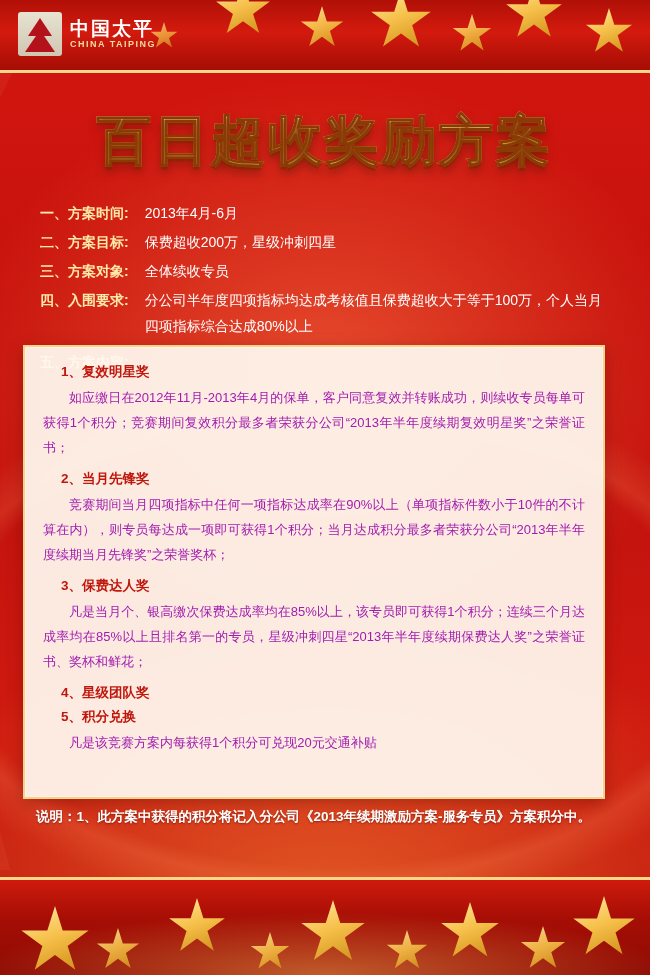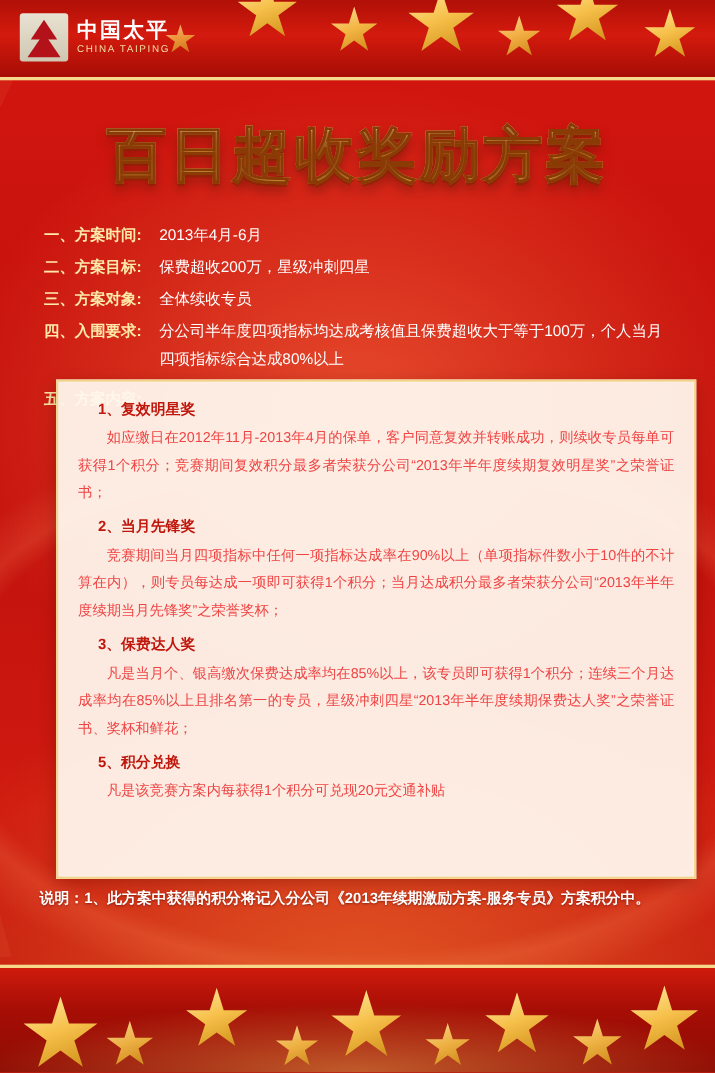--- a/index.html
+++ b/index.html
@@ -49,21 +49,21 @@
     content:"";position:absolute;left:50%;top:6px;transform:translateX(-50%);
     width:0;height:0;border-left:12px solid transparent;border-right:12px solid transparent;
     border-bottom:18px solid #b3121a;
   }
   .logo-mark:after{
     content:"";position:absolute;left:50%;top:18px;transform:translateX(-50%);
     width:0;height:0;border-left:15px solid transparent;border-right:15px solid transparent;
     border-bottom:22px solid #b3121a;
   }
   .logo-txt-cn{color:#fff;font-size:19px;font-weight:bold;letter-spacing:2px;line-height:1.1;}
-  .logo-txt-en{color:#f3dca0;font-size:9px;letter-spacing:1.5px;}
+  .logo-txt-en{color:#f3dca0;font-size:9px;letter-spacing:1.5px;font-weight:bold;}
 
   
   .star{
     position:absolute;
     background:linear-gradient(160deg,#ffe9a0,#f6c04a 45%,#c8860f 100%);
     clip-path:polygon(50% 0%,61% 35%,98% 35%,68% 57%,79% 91%,50% 70%,21% 91%,32% 57%,2% 35%,39% 35%);
     filter:drop-shadow(0 1px 2px rgba(0,0,0,.35));
   }
   .botband{
     position:absolute;left:0;bottom:0;width:650px;height:95px;
@@ -88,29 +88,29 @@
 
   
   .intro{position:absolute;left:40px;top:200px;width:576px;color:#fff;font-size:14px;line-height:26px;}
   .irow{display:flex;align-items:flex-start;margin-bottom:3px;}
   .ikey{color:#ffe9a8;font-weight:bold;white-space:nowrap;}
   .ival{color:#ffffff;margin-left:16px;}
   .sectitle{color:#ffe9a8;font-weight:bold;font-size:14px;margin-top:10px;}
 
   
   .panel{
-    position:absolute;left:51px;top:345px;width:578px;height:450px;
+    position:absolute;left:23px;top:345px;width:578px;height:450px;
     background:rgba(255,248,238,.94);
     border:2px solid #f3d48d;
     box-shadow:0 0 0 1px rgba(255,255,255,.25) inset, 0 4px 14px rgba(90,10,0,.35);
   }
   .panel-inner{padding:16px 18px 10px 18px;color:#2b2b2b;}
   .sub-h{color:#c0170d;font-weight:bold;font-size:13.5px;margin:0 0 6px 0;padding-left:18px;}
   .sub-h.first{margin-top:0;}
-  .para{font-size:13px;line-height:25px;color:#ef4444;text-align:justify;margin:0 0 10px 0;text-indent:26px;}
+  .para{font-size:13px;line-height:25px;color:#a21caf;text-align:justify;margin:0 0 10px 0;text-indent:26px;}
   .sub-h + .para{margin-top:-2px;}
 
   
   .note{
     position:absolute;left:36px;top:806px;width:578px;
     color:#fff;font-size:13.5px;font-weight:bold;line-height:22px;
     text-shadow:0 1px 2px rgba(90,10,0,.6);
   }
 </style>
 </head>
@@ -166,20 +166,21 @@
     <div class="panel-inner">
       <div class="sub-h first">1、复效明星奖</div>
       <p class="para">如应缴日在2012年11月-2013年4月的保单，客户同意复效并转账成功，则续收专员每单可获得1个积分；竞赛期间复效积分最多者荣获分公司“2013年半年度续期复效明星奖”之荣誉证书；</p>
 
       <div class="sub-h">2、当月先锋奖</div>
       <p class="para">竞赛期间当月四项指标中任何一项指标达成率在90%以上（单项指标件数小于10件的不计算在内），则专员每达成一项即可获得1个积分；当月达成积分最多者荣获分公司“2013年半年度续期当月先锋奖”之荣誉奖杯；</p>
 
       <div class="sub-h">3、保费达人奖</div>
       <p class="para">凡是当月个、银高缴次保费达成率均在85%以上，该专员即可获得1个积分；连续三个月达成率均在85%以上且排名第一的专员，星级冲刺四星“2013年半年度续期保费达人奖”之荣誉证书、奖杯和鲜花；</p>
 
+      <div class="sub-h">4、星级团队奖</div>
 
       <div class="sub-h">5、积分兑换</div>
       <p class="para">凡是该竞赛方案内每获得1个积分可兑现20元交通补贴</p>
     </div>
   </div>
 
   <div class="note">说明：1、此方案中获得的积分将记入分公司《2013年续期激励方案-服务专员》方案积分中。</div>
 
   <div class="botband">
     <div class="star" style="left:20px;top:26px;width:70px;height:70px;"></div>

